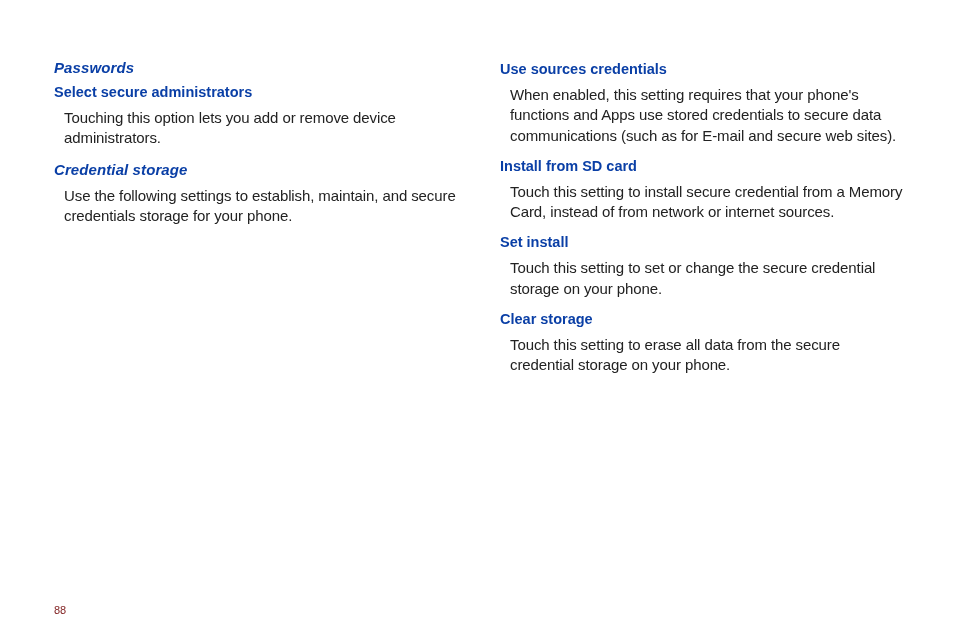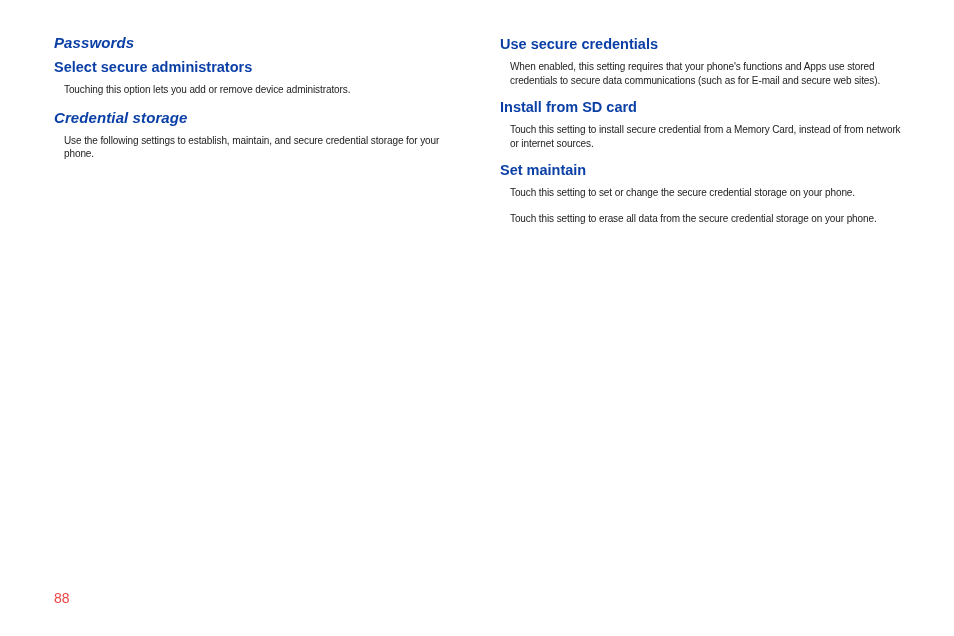--- a/index.html
+++ b/index.html
@@ -19,81 +19,83 @@
     height: 636px;
     position: relative;
   }
   .columns {
     display: flex;
     gap: 40px;
   }
   .col {
     flex: 1 1 0;
     min-width: 0;
+    margin-top: 25px;
   }
   .section-heading {
     font-weight: 700;
     font-style: italic;
     color: #0a3fa6;
     margin: 4px 0 8px 0;
     font-size: 15px;
     letter-spacing: 0.1px;
   }
   .sub-heading {
     font-weight: 700;
     color: #0a3fa6;
     margin: 6px 0 8px 0;
     font-size: 14.5px;
   }
   .body-text {
     color: #222222;
     line-height: 1.35;
     margin: 0 0 12px 10px;
-    font-size: 10px;
+    font-size: 15px;
     font-stretch: condensed;
     letter-spacing: -0.1px;
   }
   .page-number {
     position: absolute;
     left: 54px;
-    bottom: 30px;
-    font-size: 14px;
-    color: #ef4444;
+    bottom: 20px;
+    font-size: 11px;
+    color: #7f1d1d;
   }
 </style>
 </head>
 <body>
 
 <div class="page">
   <div class="columns">
 
     <div class="col">
 
       <div class="section-heading">Passwords</div>
 
 
 
       <div class="sub-heading">Select secure administrators</div>
       <p class="body-text">Touching this option lets you add or remove device administrators.</p>
 
       <div class="section-heading">Credential storage</div>
-      <p class="body-text">Use the following settings to establish, maintain, and secure credential storage for your phone.</p>
+      <p class="body-text">Use the following settings to establish, maintain, and secure credentials storage for your phone.</p>
 
     </div>
 
     <div class="col">
 
-      <div class="sub-heading">Use secure credentials</div>
+      <div class="sub-heading">Use sources credentials</div>
       <p class="body-text">When enabled, this setting requires that your phone's functions and Apps use stored credentials to secure data communications (such as for E-mail and secure web sites).</p>
 
       <div class="sub-heading">Install from SD card</div>
       <p class="body-text">Touch this setting to install secure credential from a Memory Card, instead of from network or internet sources.</p>
 
-      <div class="sub-heading">Set maintain</div>
+      <div class="sub-heading">Set install</div>
       <p class="body-text">Touch this setting to set or change the secure credential storage on your phone.</p>
 
+      <div class="sub-heading">Clear storage</div>
       <p class="body-text">Touch this setting to erase all data from the secure credential storage on your phone.</p>
 
     </div>
   </div>
 
   <div class="page-number">88</div>
 </div>
 
 </body></html>

